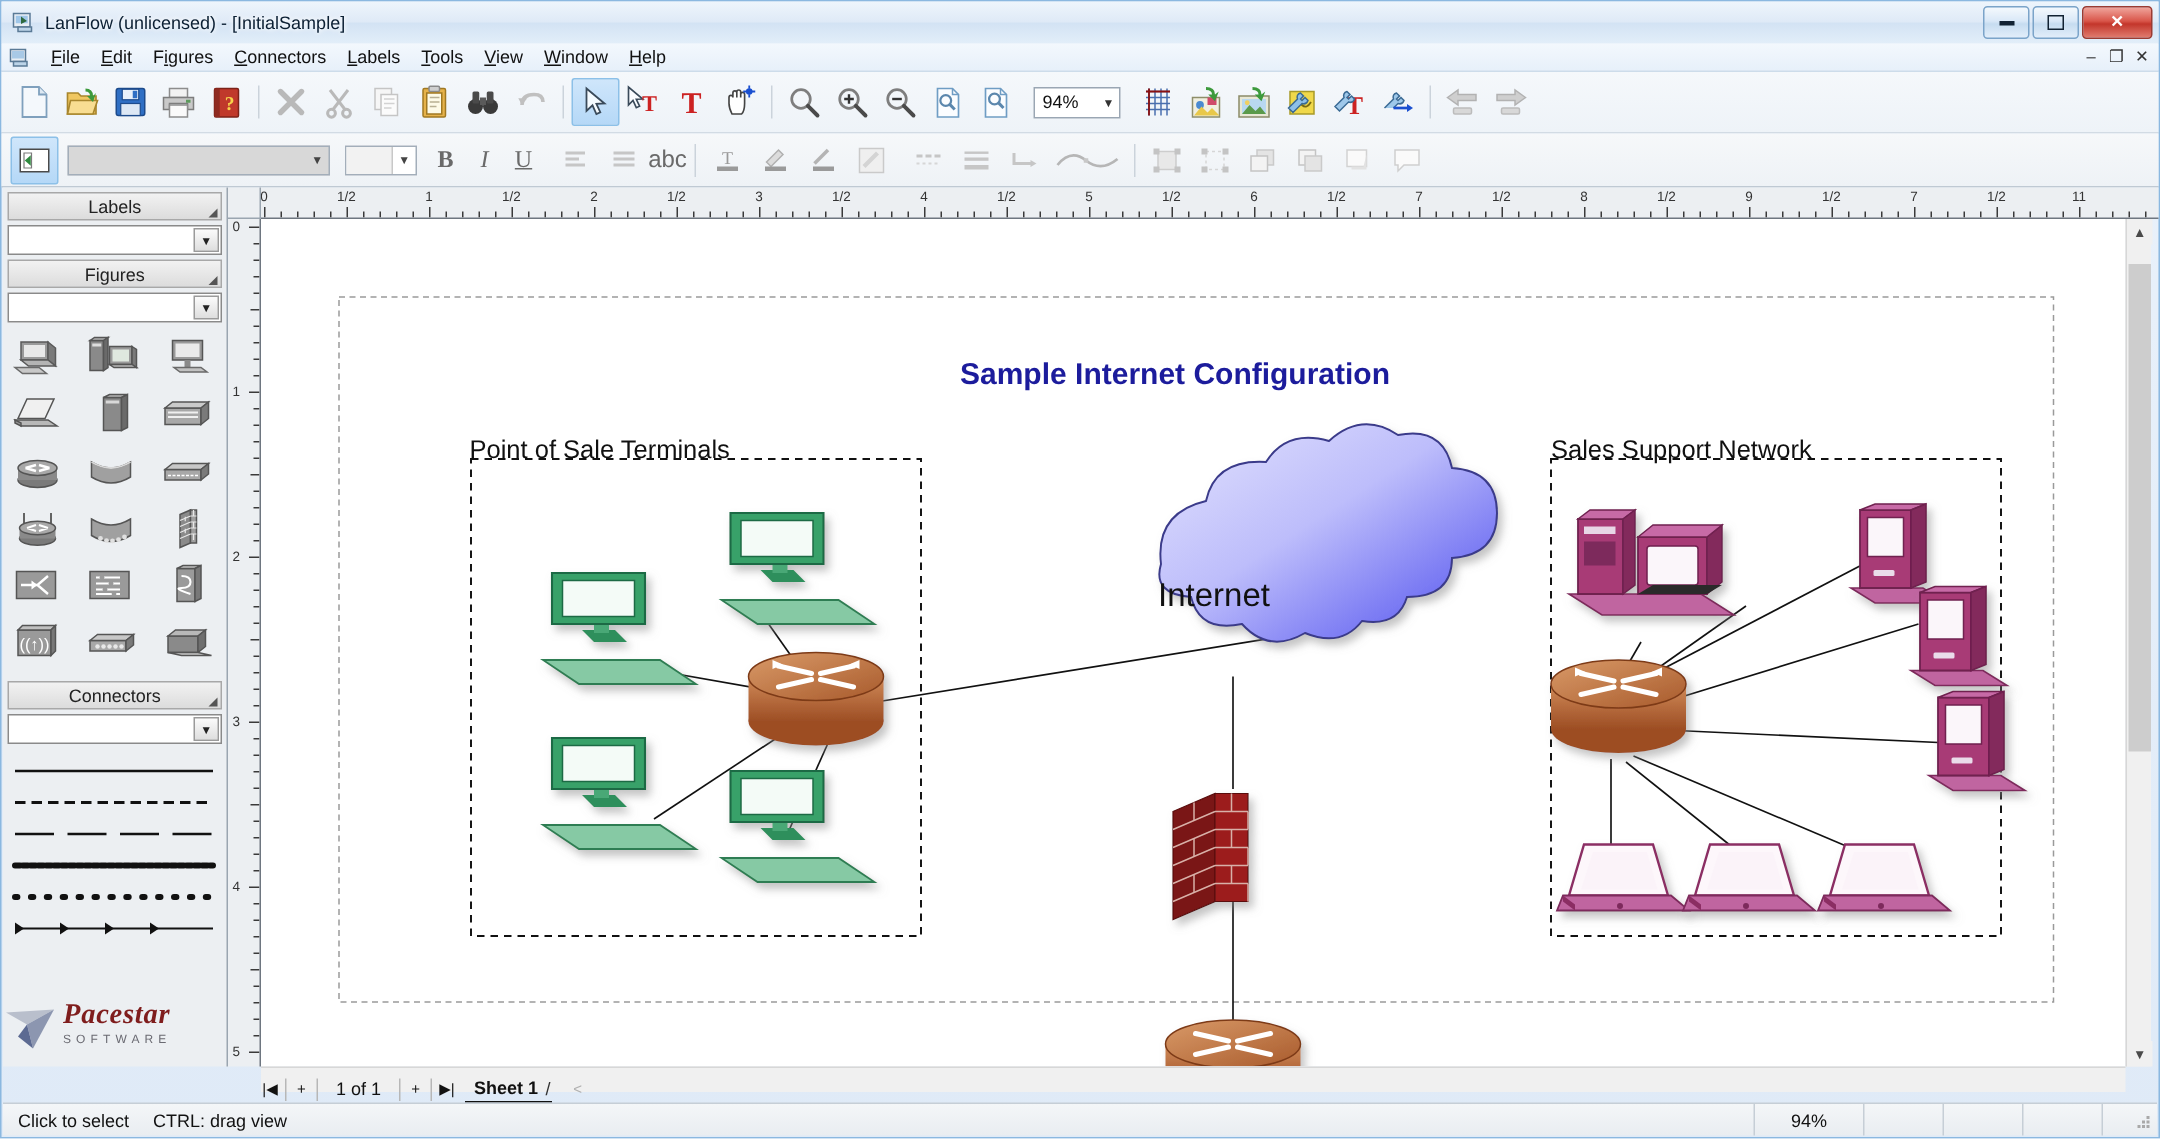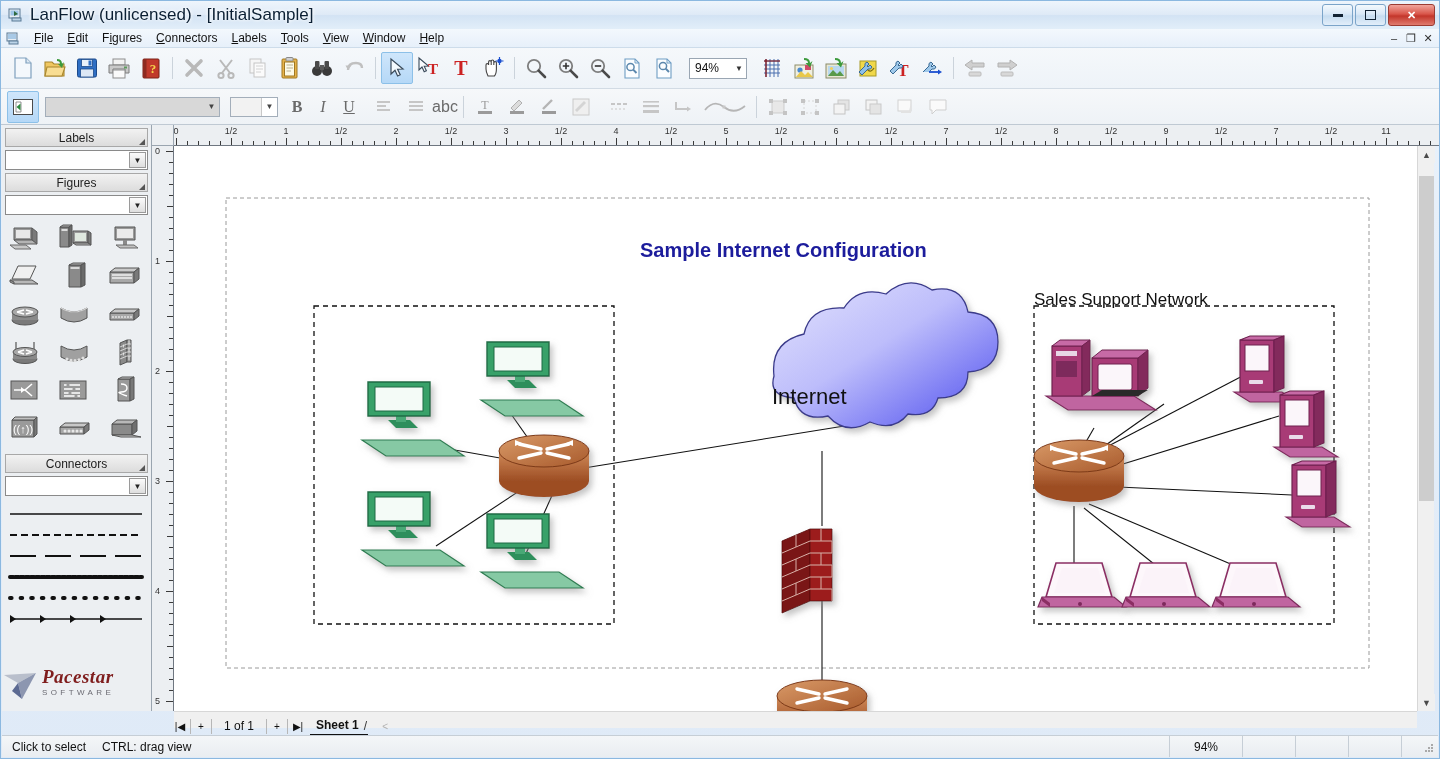--- a/index.html
+++ b/index.html
@@ -19,21 +19,21 @@
 
   
   .titlebar{
     position:absolute;left:0;top:0;width:100%;height:28px;
     background:linear-gradient(180deg,#eef5fc 0%,#dfeaf7 48%,#d3e3f4 52%,#e2eef9 100%);
     display:flex;align-items:center;
     box-sizing:border-box;padding-left:7px;
   }
   .titlebar .appicon{width:16px;height:16px;margin-right:6px;flex:0 0 auto;}
   .titlebar .ttl{
-    font-size:17px;color:#0b1f33;white-space:nowrap;
+    font-size:12px;color:#0b1f33;white-space:nowrap;
     text-shadow:0 0 3px #fff,0 0 4px #fff;
   }
   .wincontrols{position:absolute;right:4px;top:3px;display:flex;gap:2px;}
   .wc{
     width:29px;height:20px;border:1px solid #7ba4c9;border-radius:3px;
     background:linear-gradient(180deg,#f4f9fd 0%,#d9e8f7 45%,#c6dcf0 55%,#e2eefa 100%);
     display:flex;align-items:center;justify-content:center;
     color:#123;font-size:11px;line-height:1;
   }
   .wc.close{
@@ -1301,20 +1301,23 @@
         </g>
       <g filter="url(#sh)">
           <use href="#laptop-mag" x="1040" y="415"></use>
         </g>
     </svg>
 
     <div class="clip-box" style="left:466px;top:93px;width:320px;height:30px;">
       <div class="dtitle" style="left:0;top:0;">Sample Internet Configuration</div>
     </div>
 
+    <div class="clip-box" style="left:139px;top:144px;width:198px;height:24px;">
+      <div class="dlabel" style="left:0;top:0;">Point of Sale Terminals</div>
+    </div>
 
     <div class="clip-box" style="left:860px;top:144px;width:190px;height:24px;">
       <div class="dlabel" style="left:0;top:0;">Sales Support Network</div>
     </div>
 
     <div class="cloudtext" style="left:598px;top:238px;">Internet</div>
   </div>
 
   <div class="vscroll">
     <div class="vs-btn">▲</div>

